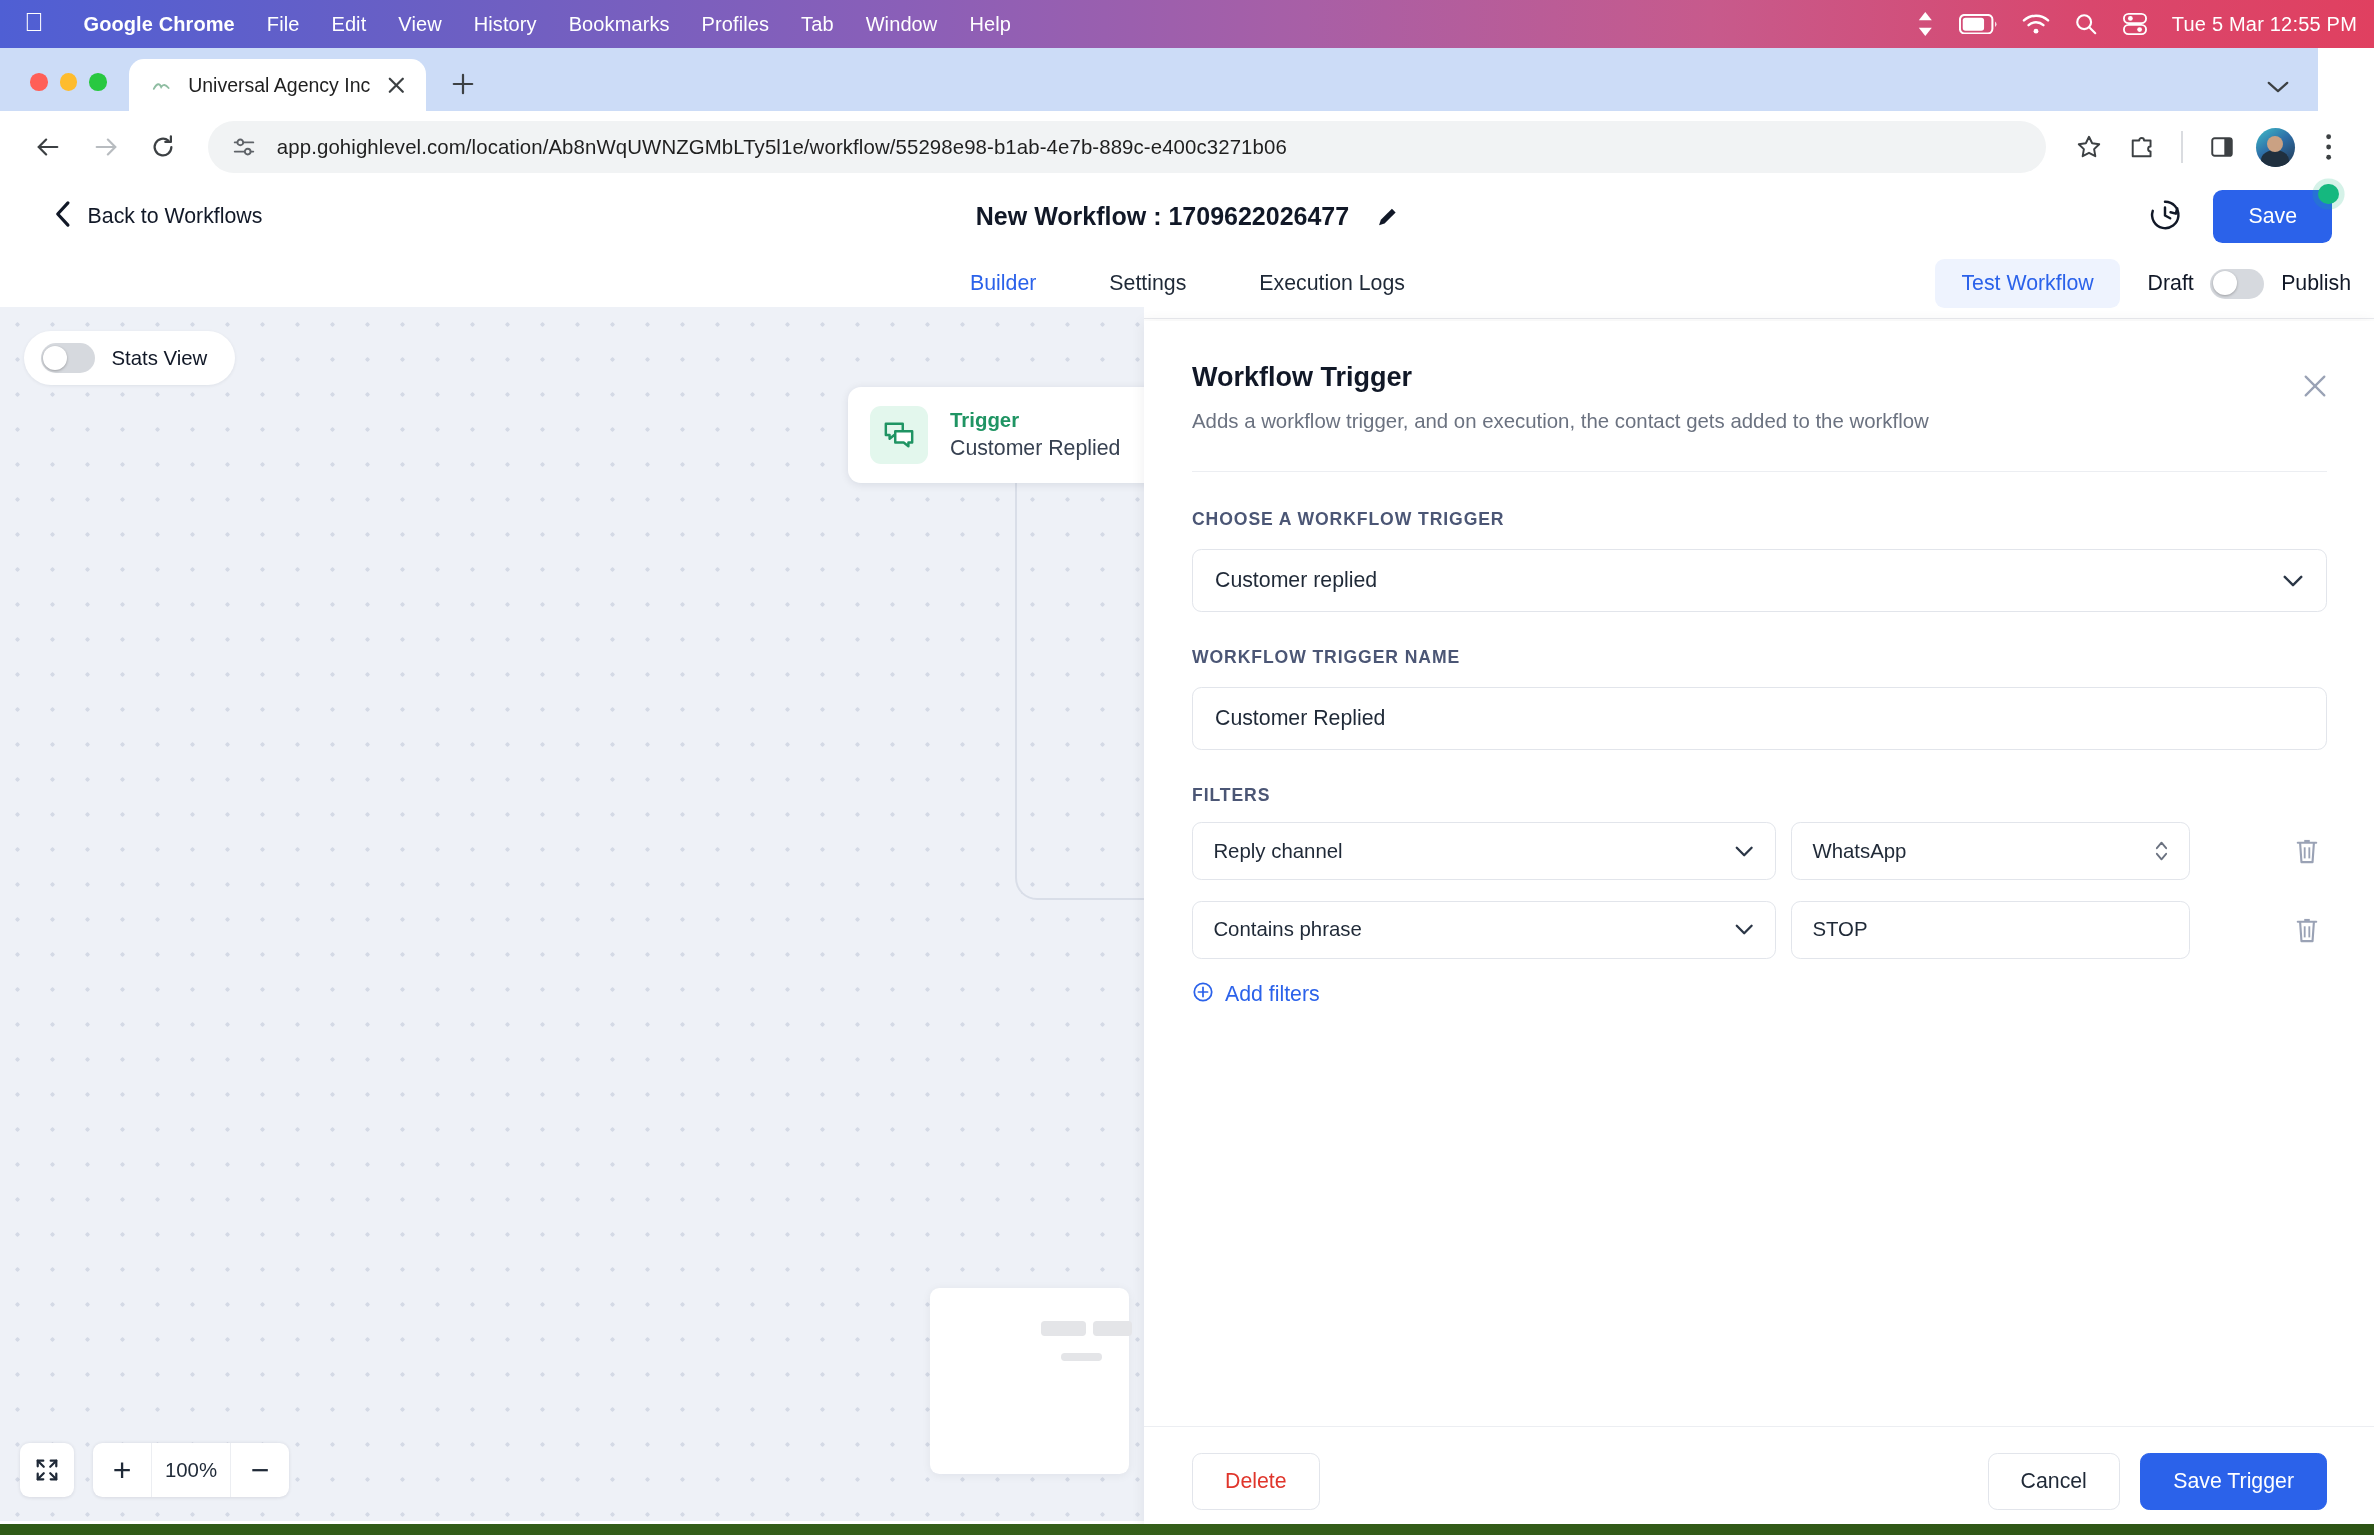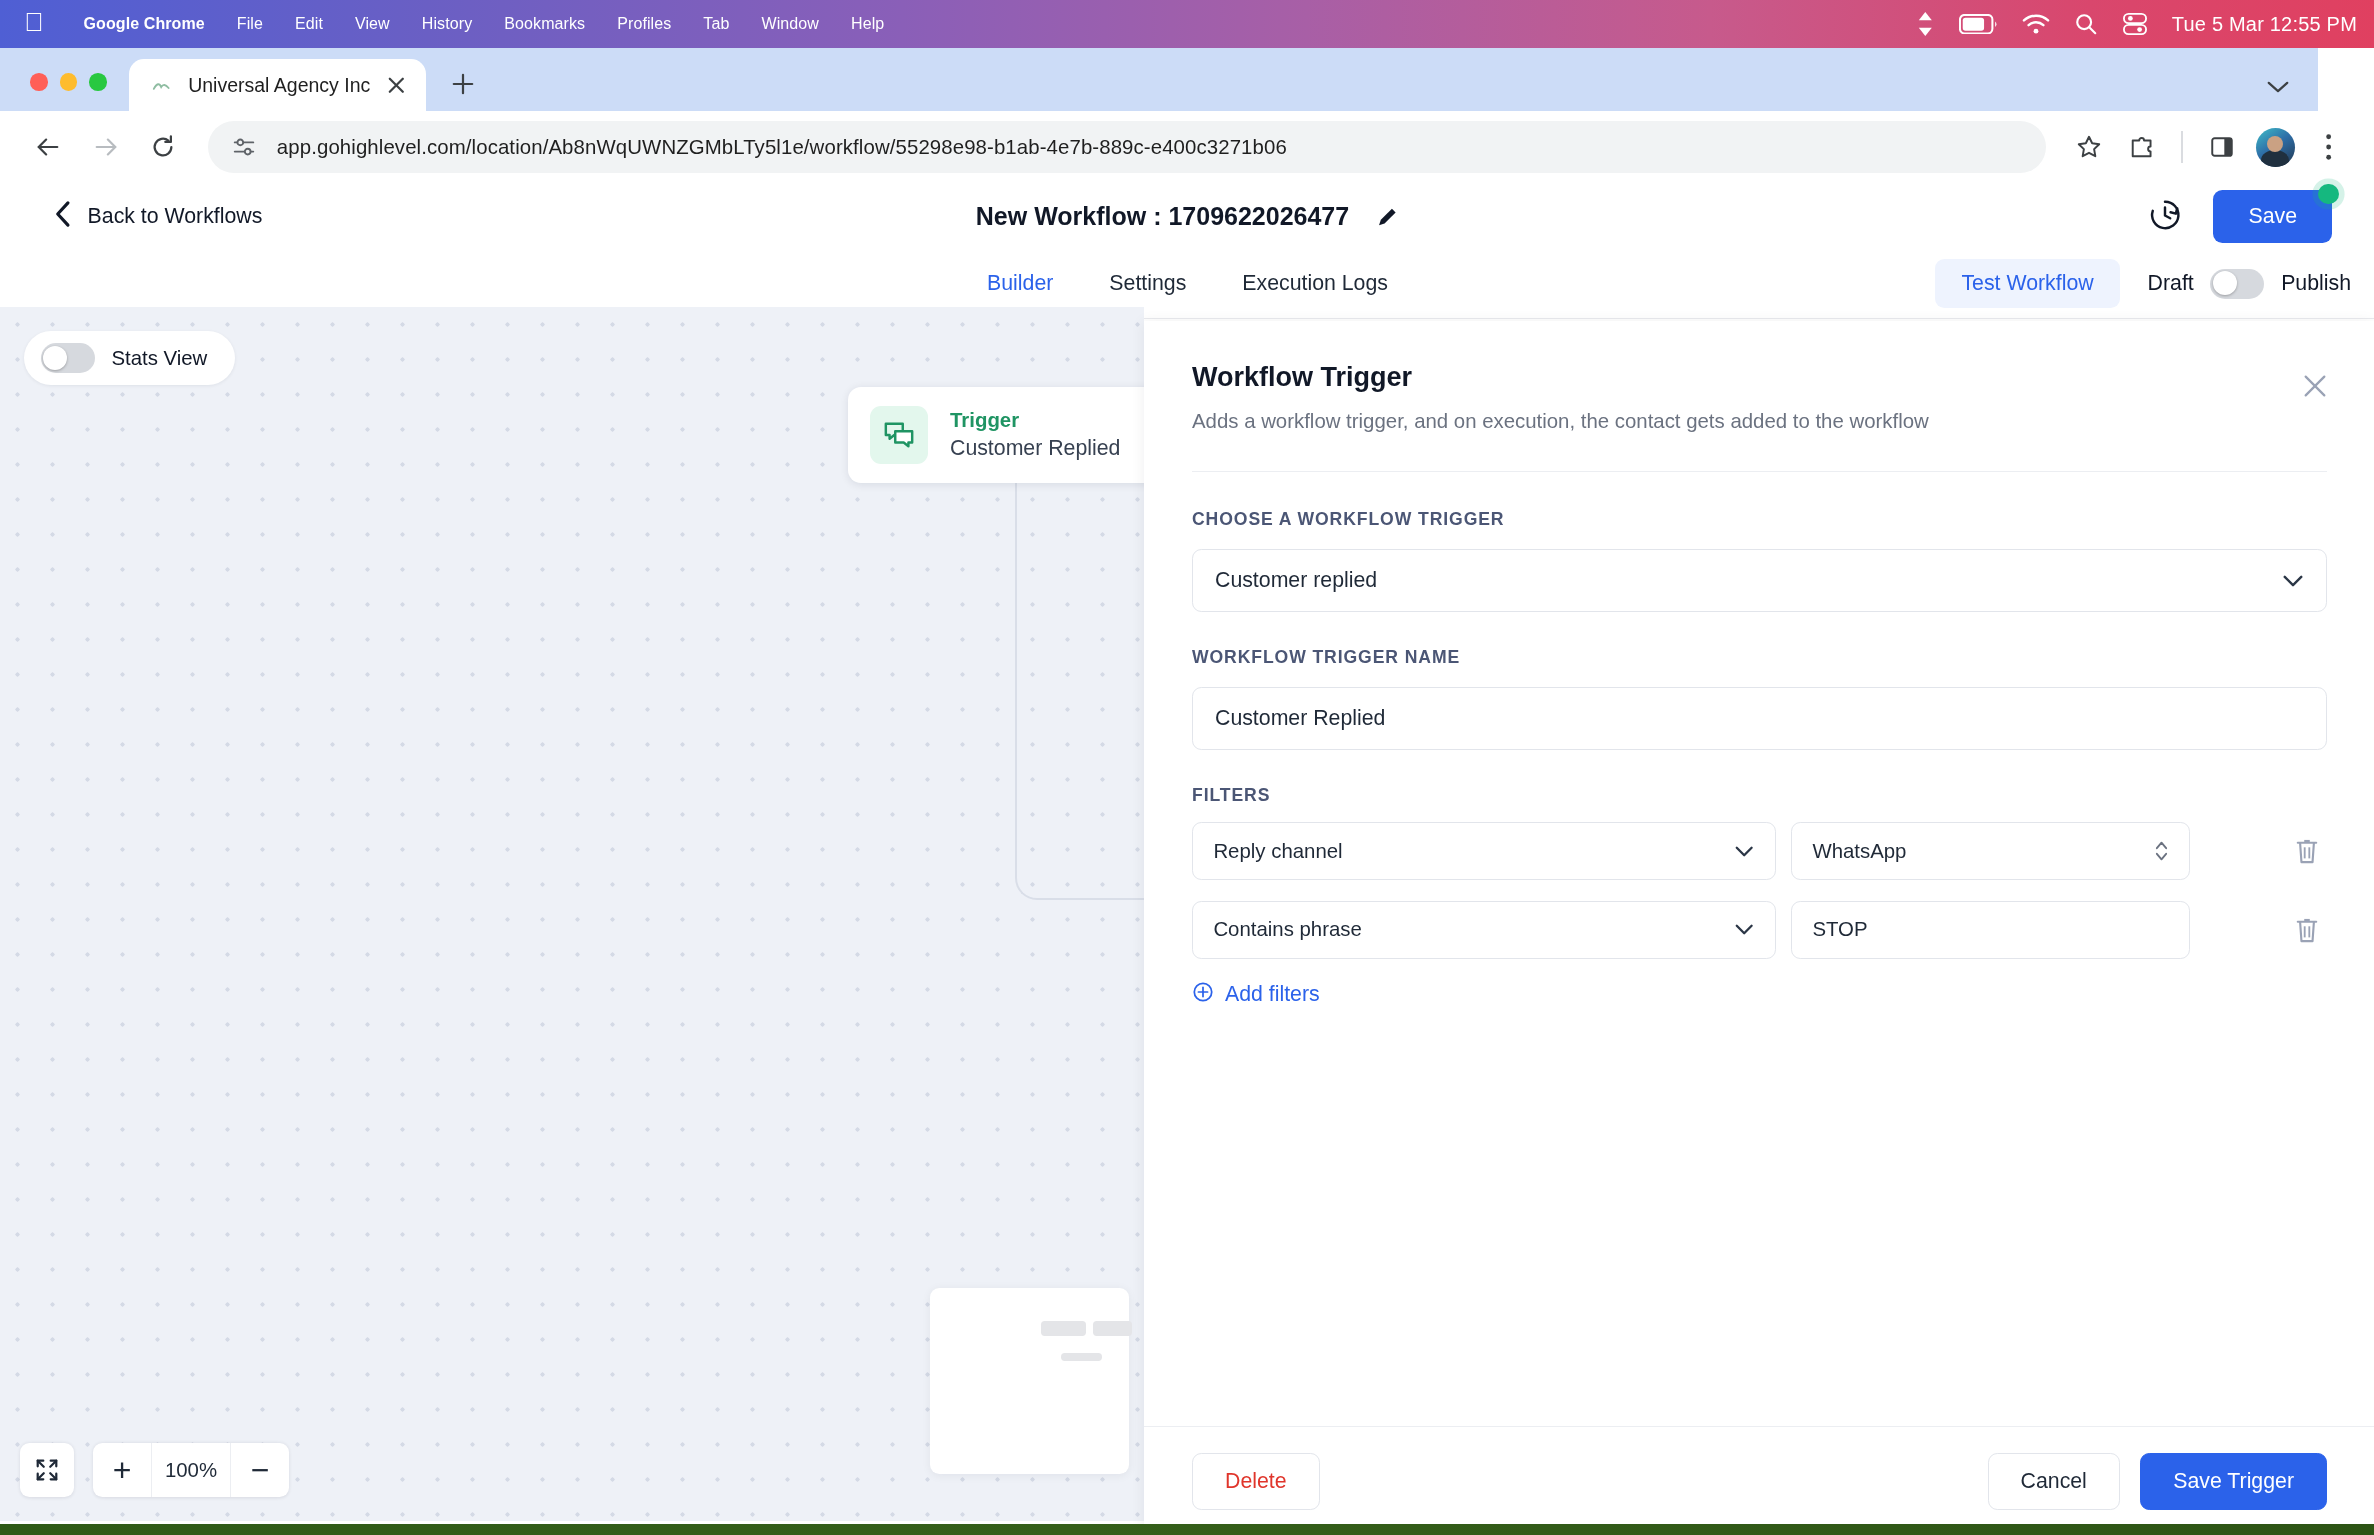--- a/index.html
+++ b/index.html
@@ -14,21 +14,21 @@
   .menubar {
     position: absolute; top: 0; left: 0;
     width: 2375px; height: 48px;
     background: linear-gradient(90deg, #4f5fd4 0%, #6a5fc4 18%, #8a5fb8 38%, #a85fa6 55%, #c75a8c 72%, #d9476d 88%, #e04060 100%);
     display: flex; align-items: center;
     color: #ffffff;
     z-index: 100;
   }
   .menubar-left { display: flex; align-items: center; padding-left: 24px; gap: 0; }
   .apple-logo { font-size: 26px; line-height: 1; margin-right: 24px; margin-top: -3.7px; }
-  .menu-item { font-size: 16px; padding: 0 16px; white-space: nowrap; letter-spacing: 0.1px; }
+  .menu-item { font-size: 20px; padding: 0 16px; white-space: nowrap; letter-spacing: 0.1px; }
   .menu-item.bold { font-weight: bold; }
   .menubar-right {
     margin-left: auto; display: flex; align-items: center;
     gap: 24px; padding-right: 18px;
   }
   .mb-icon { display: flex; align-items: center; justify-content: center; }
   .mb-time { font-size: 20px; white-space: nowrap; letter-spacing: 0.2px; }
 
   
   .chrome-tabstrip {
@@ -164,21 +164,21 @@
   
   .tabs-bar {
     position: absolute; top: 249px; left: 0;
     width: 2375px; height: 70px;
     background: #ffffff;
     border-bottom: 1.9px solid #e9eaee;
     display: flex; align-items: center;
   }
   .tabs-center {
     position: absolute; left: 50%; transform: translateX(-50%);
-    display: flex; align-items: stretch; height: 70px; gap: 0;
+    display: flex; align-items: stretch; height: 70px; gap: 17px;
   }
   .wtab {
     font-size: 21.3px; color: #1f2937;
     padding: 0 28px;
     display: flex; align-items: center;
     position: relative; white-space: nowrap;
   }
   .wtab.active { color: #2b62ea; font-weight: 500; }
   .wtab.active::after {
     content: ""; position: absolute; left: 24px; right: 24px; bottom: -1.9px;

